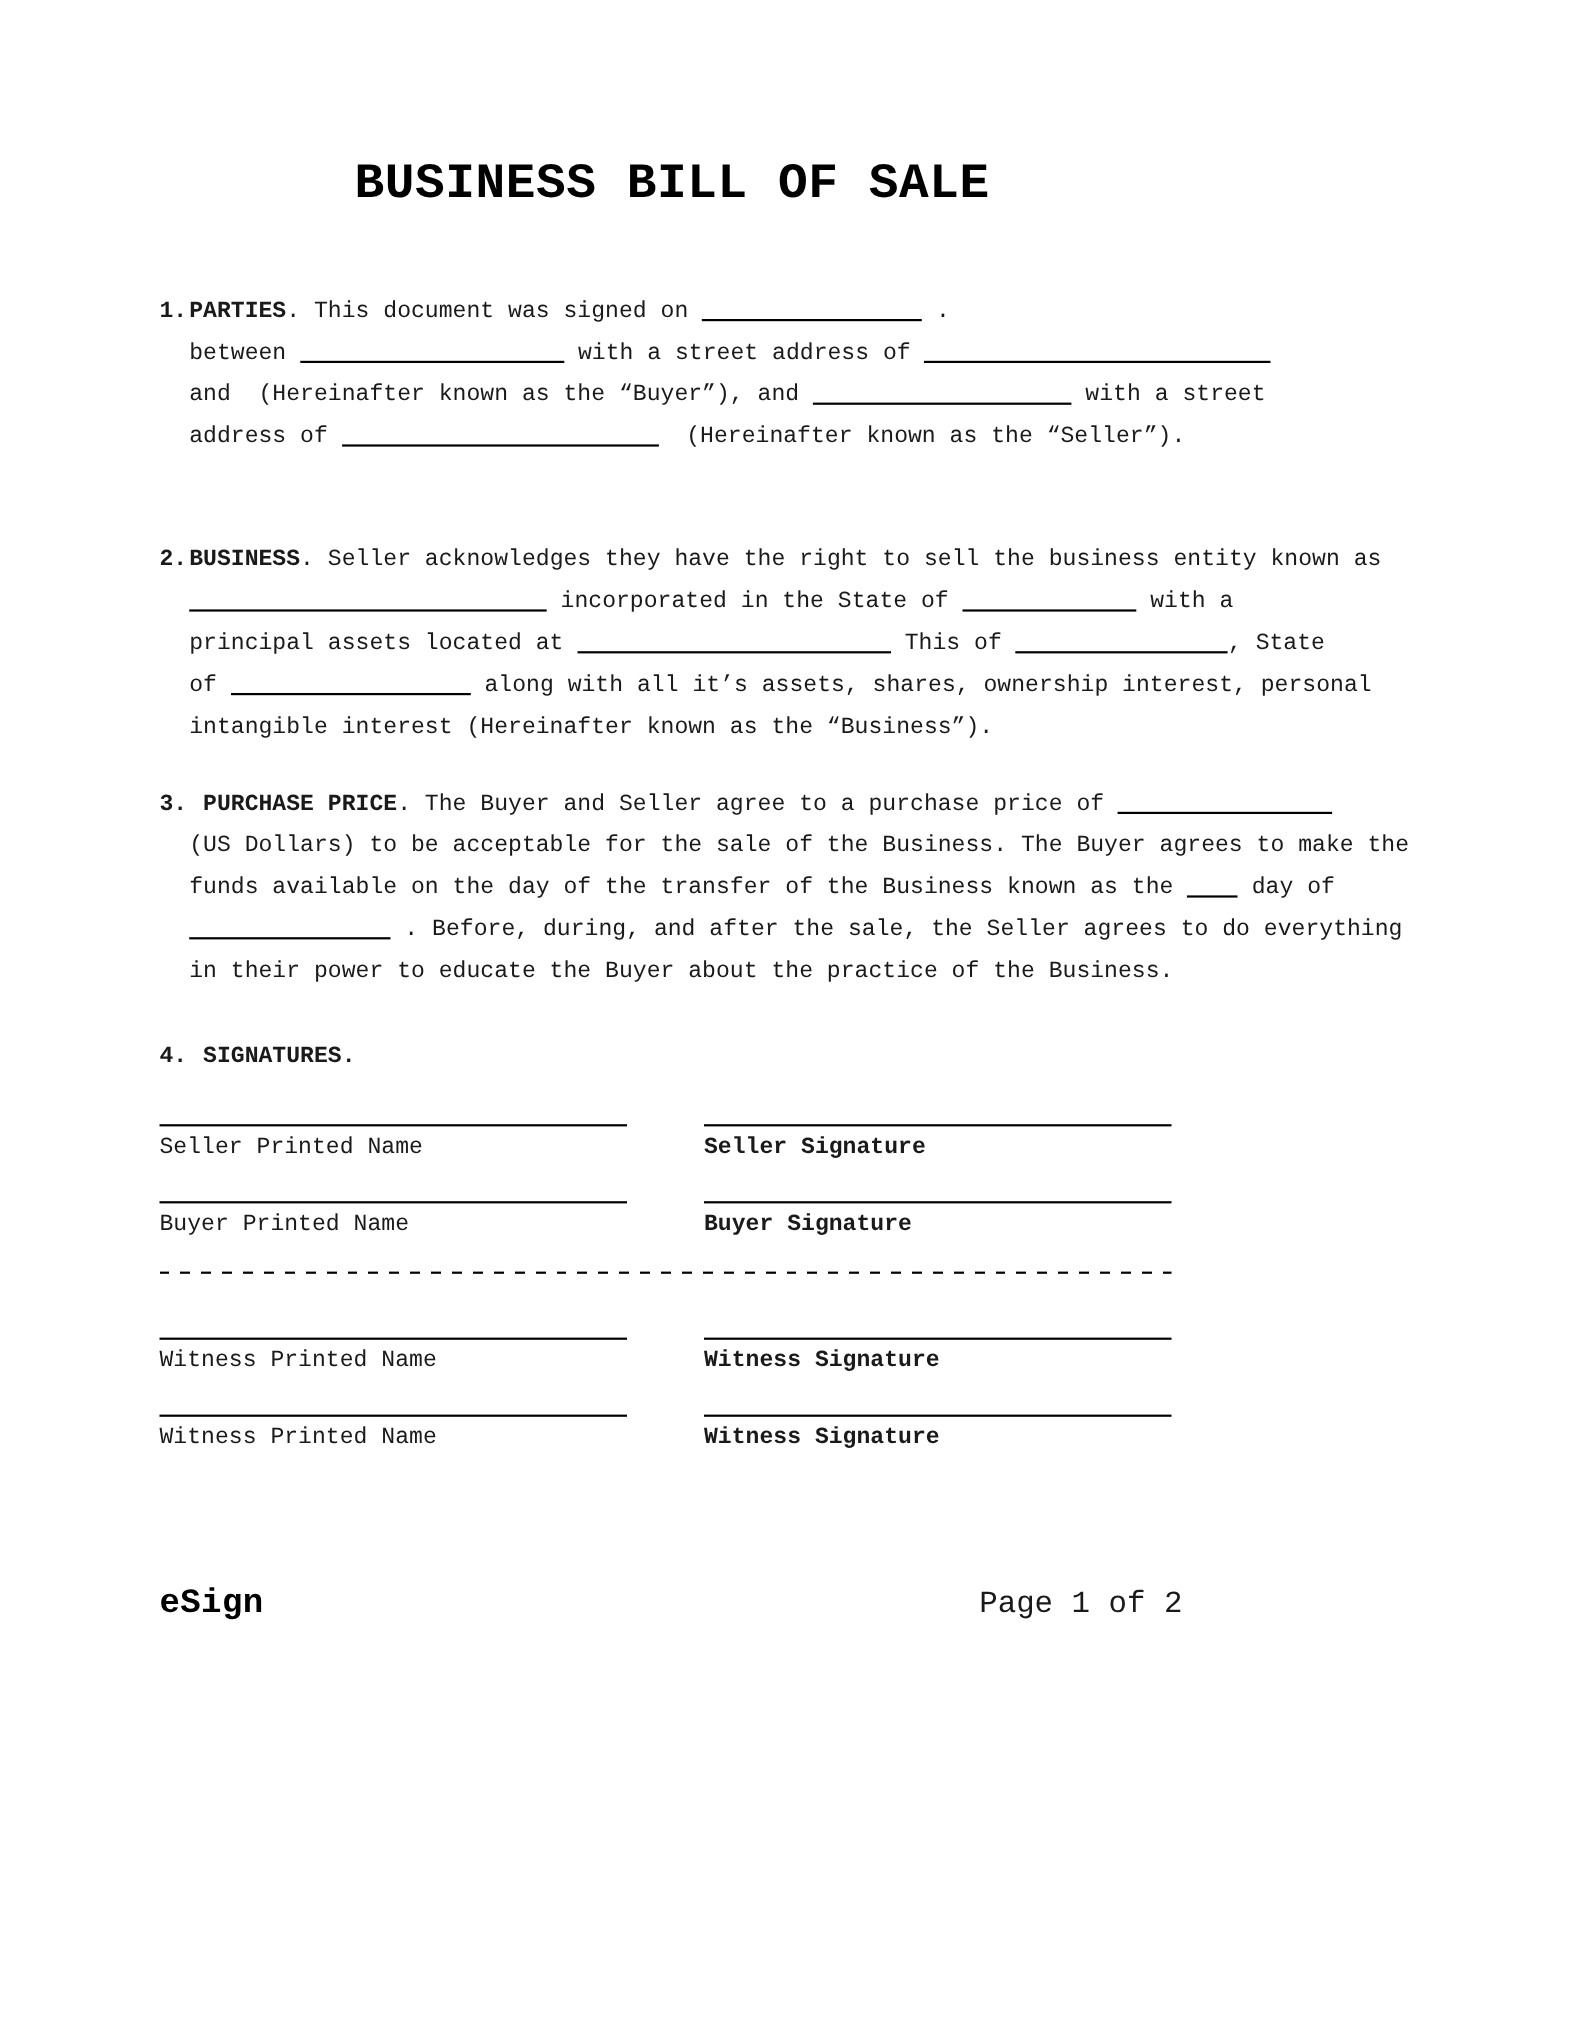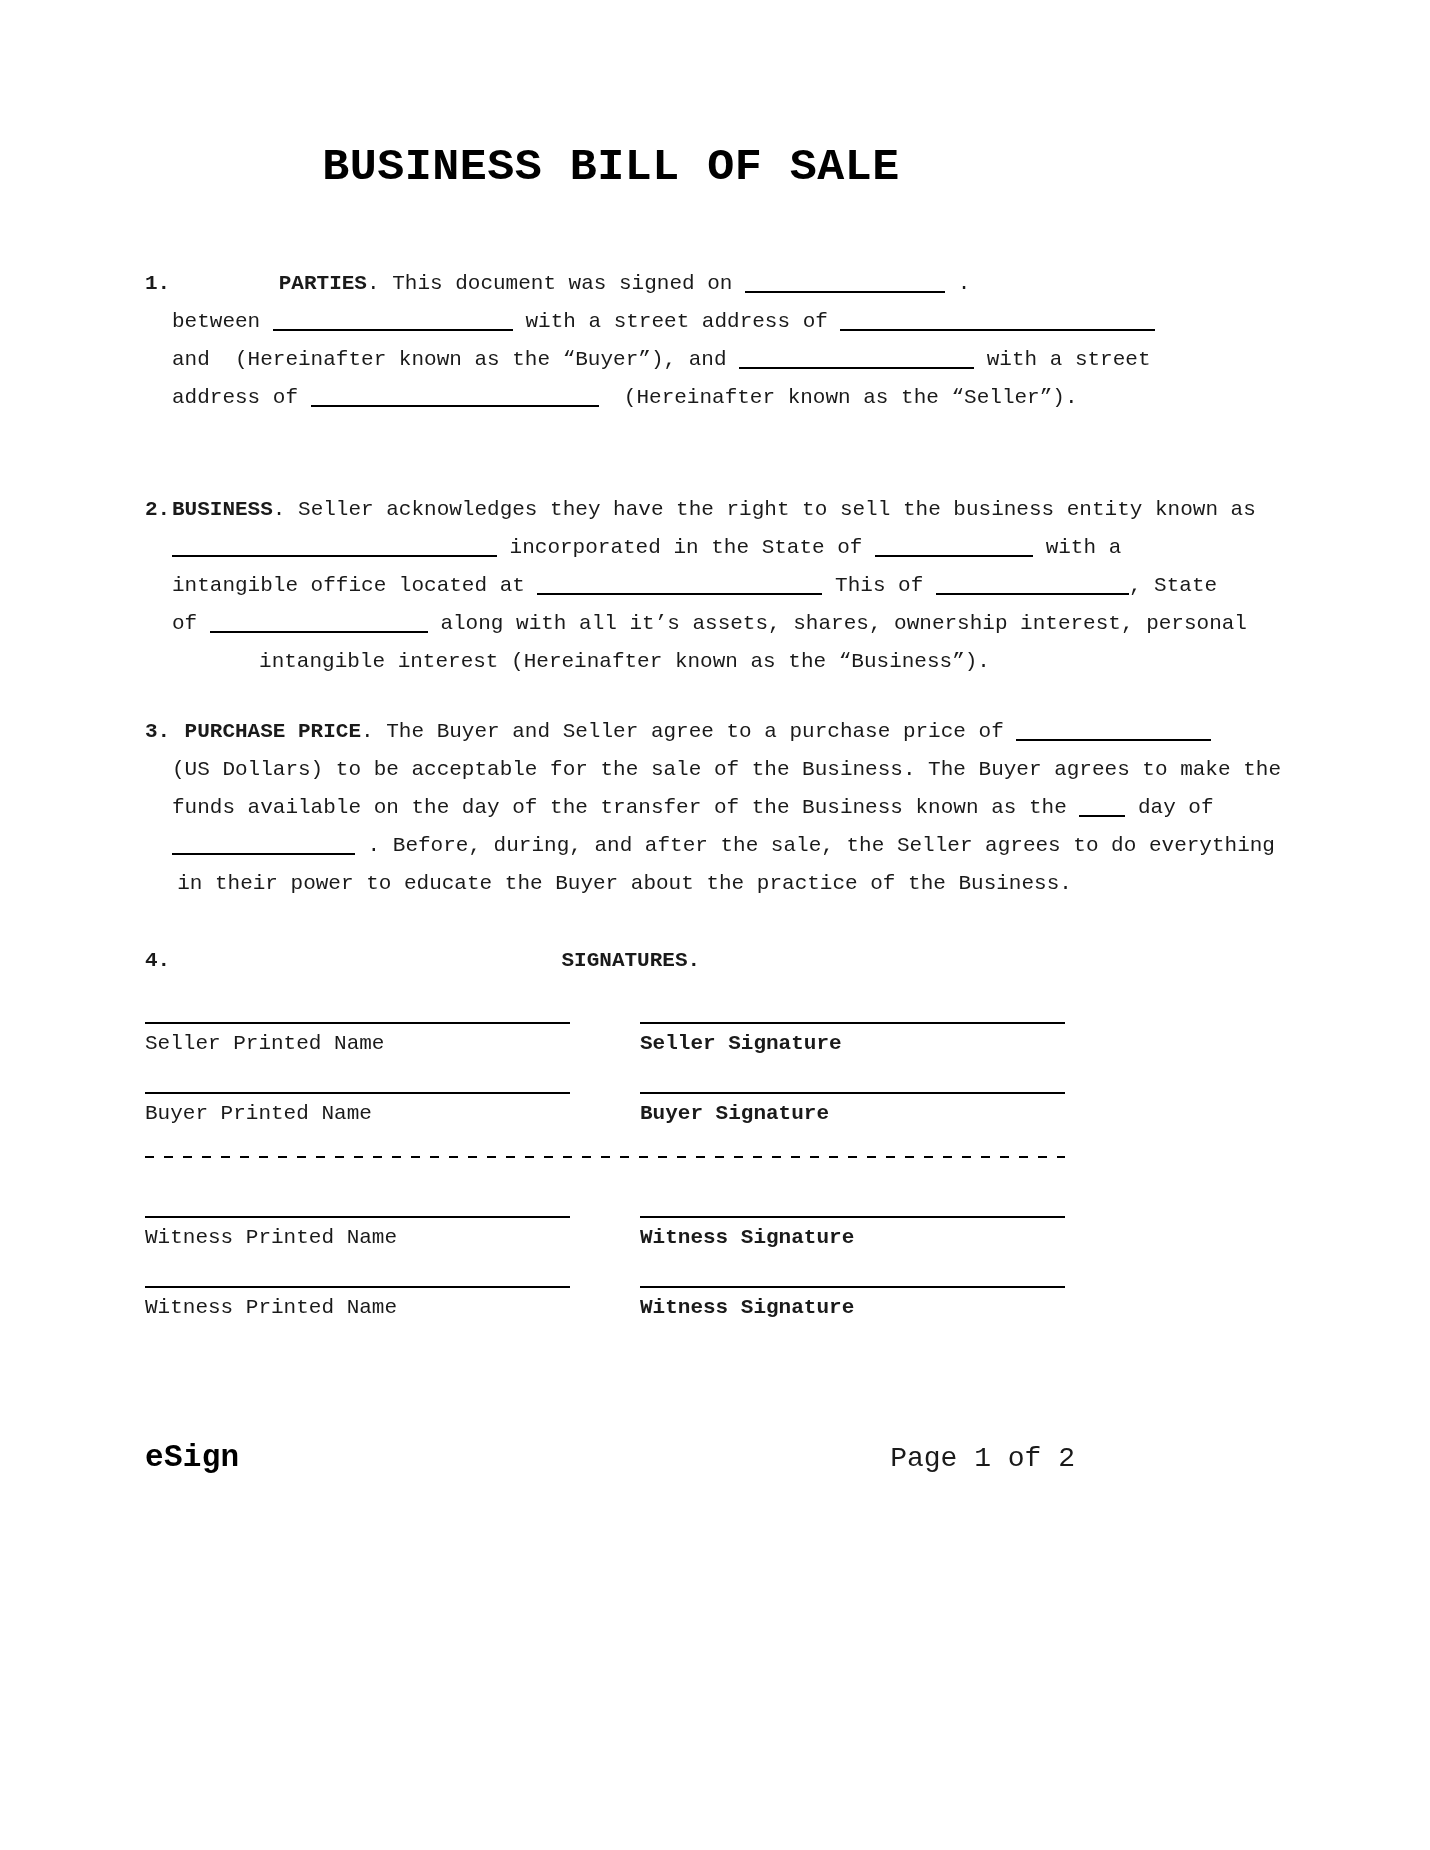--- a/index.html
+++ b/index.html
@@ -24,21 +24,21 @@
   }
   .section {
     position:relative;
     padding-left:27px;
     font-size:21px;
     line-height:38px;
     color:#1a1a1a;
   }
   .sec-num { position:absolute; left:0; top:0; font-weight:bold; }
   .sec-head { font-weight:bold; }
-  .line { white-space:pre; height:38px;text-align:center; }
+  .line { white-space:pre; height:38px; }
   .blank {
     display:inline-block;
     height:22px;
     border-bottom:2px solid #000;
     vertical-align:baseline;
     margin-bottom:-4px;
   }
   .sec-parties   { margin-top:71px; }
   .sec-business  { margin-top:74px; }
   .sec-price     { margin-top:32px; }
@@ -87,21 +87,21 @@
       <div class="line"><span class="sec-head">PARTIES</span><span>. This document was signed on </span><span class="blank" style="width:200px"></span><span> .</span></div>
       <div class="line"><span>between </span><span class="blank" style="width:240px"></span><span> with a street address of </span><span class="blank" style="width:315px"></span></div>
       <div class="line"><span>and  (Hereinafter known as the “Buyer”), and </span><span class="blank" style="width:235px"></span><span> with a street</span></div>
       <div class="line"><span>address of </span><span class="blank" style="width:288px"></span><span>  (Hereinafter known as the “Seller”).</span></div>
     </div>
 
     <div class="section sec-business">
       <span class="sec-num">2.</span>
       <div class="line"><span class="sec-head">BUSINESS</span><span>. Seller acknowledges they have the right to sell the business entity known as</span></div>
       <div class="line"><span class="blank" style="width:325px"></span><span> incorporated in the State of </span><span class="blank" style="width:158px"></span><span> with a</span></div>
-      <div class="line"><span>intangible office located at </span><span class="blank" style="width:285px"></span><span> This of </span><span class="blank" style="width:193px"></span><span>, State</span></div>
+      <div class="line"><span>principal assets located at </span><span class="blank" style="width:285px"></span><span> This of </span><span class="blank" style="width:193px"></span><span>, State</span></div>
       <div class="line"><span>of </span><span class="blank" style="width:218px"></span><span> along with all it’s assets, shares, ownership interest, personal</span></div>
       <div class="line"><span>intangible interest (Hereinafter known as the “Business”).</span></div>
     </div>
 
     <div class="section sec-price">
       <span class="sec-num">3.</span>
       <div class="line"><span class="sec-head"> PURCHASE PRICE</span><span>. The Buyer and Seller agree to a purchase price of </span><span class="blank" style="width:195px"></span></div>
       <div class="line"><span>(US Dollars) to be acceptable for the sale of the Business. The Buyer agrees to make the</span></div>
       <div class="line"><span>funds available on the day of the transfer of the Business known as the </span><span class="blank" style="width:46px"></span><span> day of</span></div>
       <div class="line"><span class="blank" style="width:183px"></span><span> . Before, during, and after the sale, the Seller agrees to do everything</span></div>

